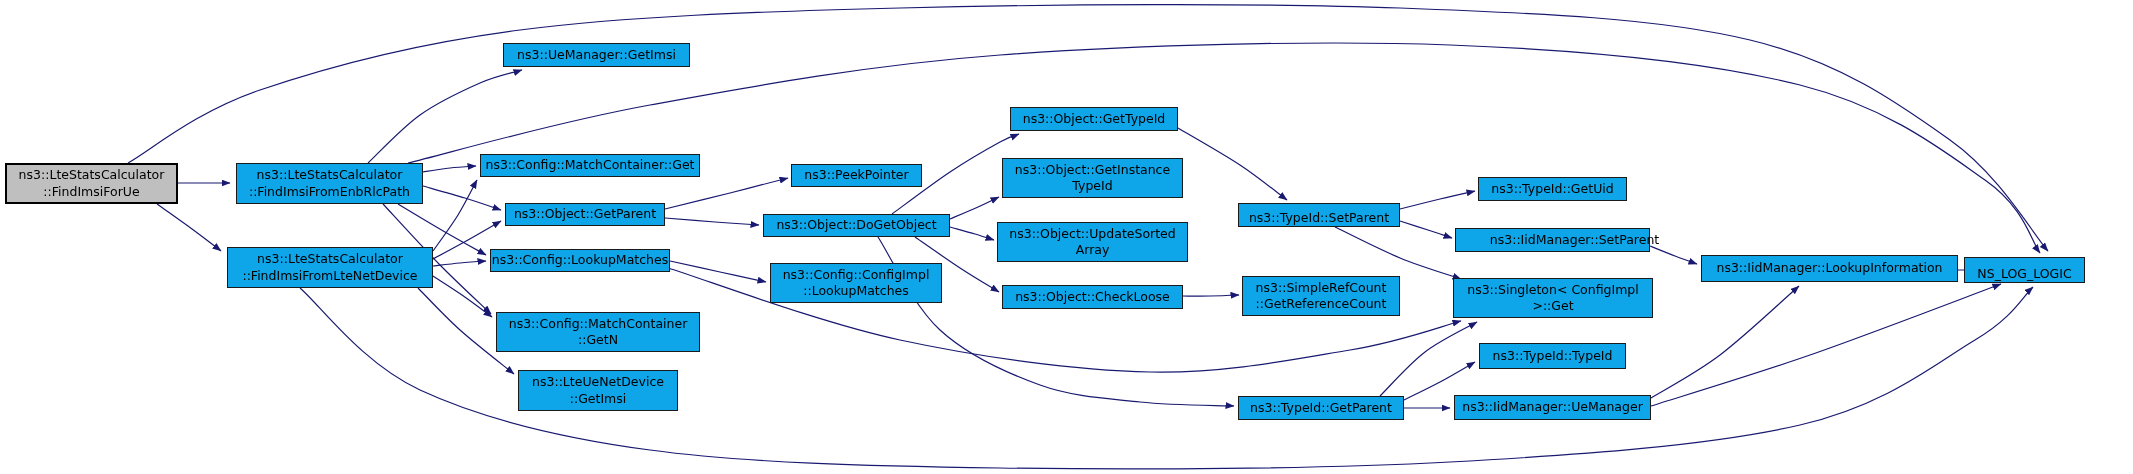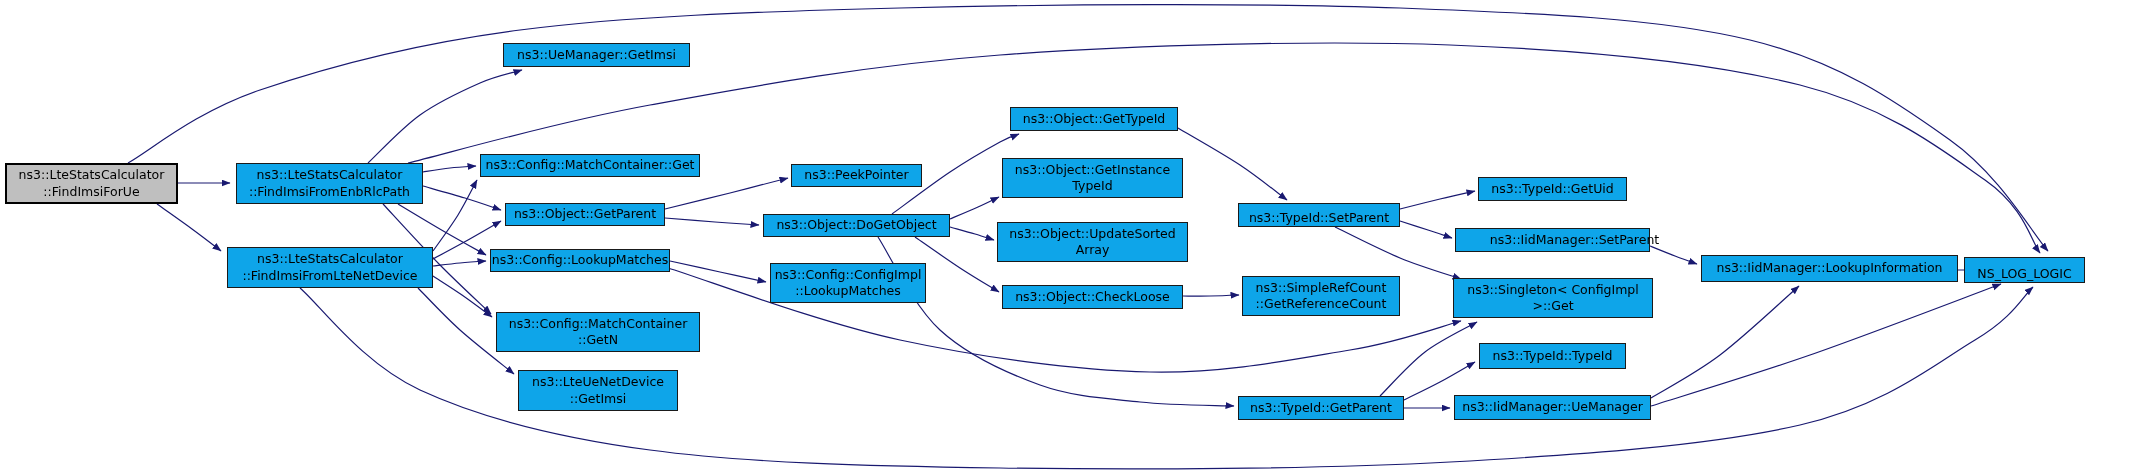--- a/index.html
+++ b/index.html
@@ -131,21 +131,21 @@
         <span>ns3::Object::GetInstance</span>
         <span>TypeId</span>
       </div>
       <div class="node" style="left: 997px; top: 222px; width: 191px; height: 40px;">
         <span>ns3::Object::UpdateSorted</span>
         <span>Array</span>
       </div>
       <div class="node" style="left: 1002px; top: 285px; width: 181px; height: 24px;">
         <span>ns3::Object::CheckLoose</span>
       </div>
-      <div class="node" style="left: 770px; top: 263px; width: 156px; height: 40px;">
+      <div class="node" style="left: 770px; top: 263px; width: 172px; height: 40px;">
         <span>ns3::Config::ConfigImpl</span>
         <span>::LookupMatches</span>
       </div>
       <div class="node" style="left: 1238px; top: 203px; width: 162px; height: 24px; justify-content: flex-end;">
         <span>ns3::TypeId::SetParent</span>
       </div>
       <div class="node" style="left: 1478px; top: 177px; width: 149px; height: 24px;">
         <span>ns3::TypeId::GetUid</span>
       </div>
       <div class="node" style="left: 1455px; top: 228px; width: 195px; height: 24px; padding-left: 44px;">

